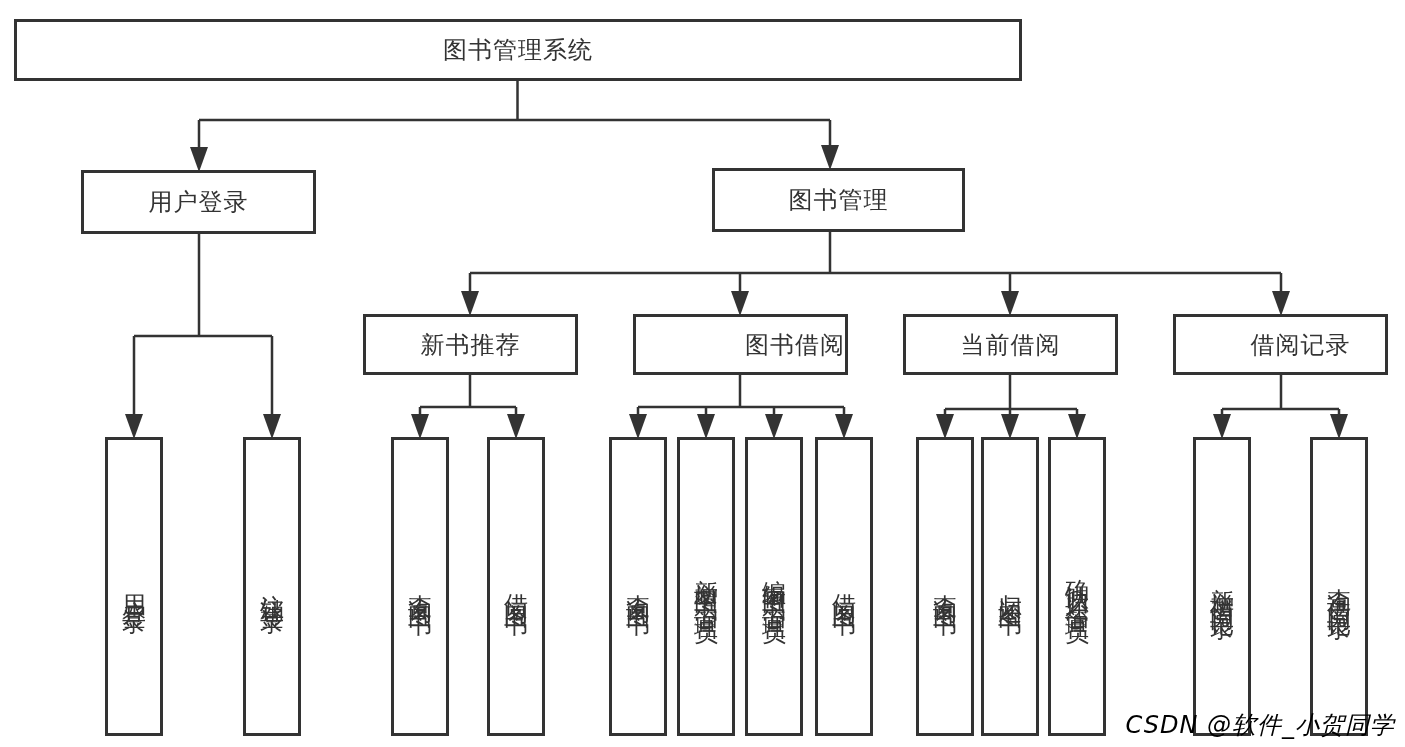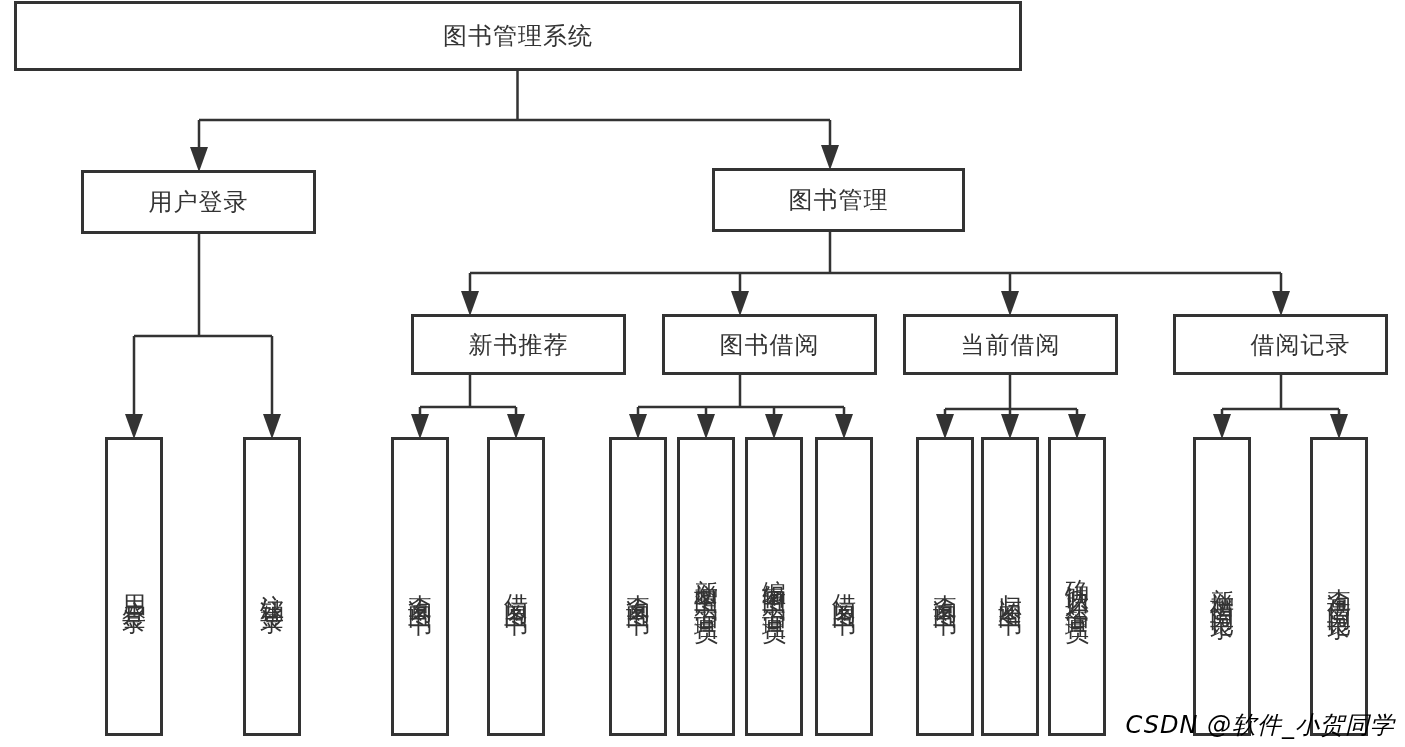--- a/index.html
+++ b/index.html
@@ -38,28 +38,28 @@
     background: #ffffff;
     display: flex;
     align-items: center;
     justify-content: center;
     color: #333333;
     font-size: 24px;
     letter-spacing: 1px;
     text-align: center;
   }
   
-  .n-root     { left: 14px;   top: 1px;  width: 1008px; height: 70px; }
+  .n-root     { left: 14px;   top: 19px;  width: 1008px; height: 62px; }
   
   .n-login    { left: 81px;   top: 170px; width: 235px;  height: 64px; }
   .n-mgmt     { left: 712px;  top: 168px; width: 253px;  height: 64px; }
   
   .n-l3       { top: 314px;   width: 215px; height: 61px; }
-  .n-new      { left: 363px; margin-left: 48px; }
-  .n-borrow   { left: 662px; }
+  .n-new      { left: 363px; }
+  .n-borrow   { left: 633px; justify-content: flex-end; }
   .n-current  { left: 903px; text-align: center; }
   .n-record   { left: 1173px; padding-left: 40px; }
   
   .leaf {
     top: 437px;
     width: 58px;
     height: 299px;
   }
   .leaf .vtext {
     writing-mode: vertical-rl;

